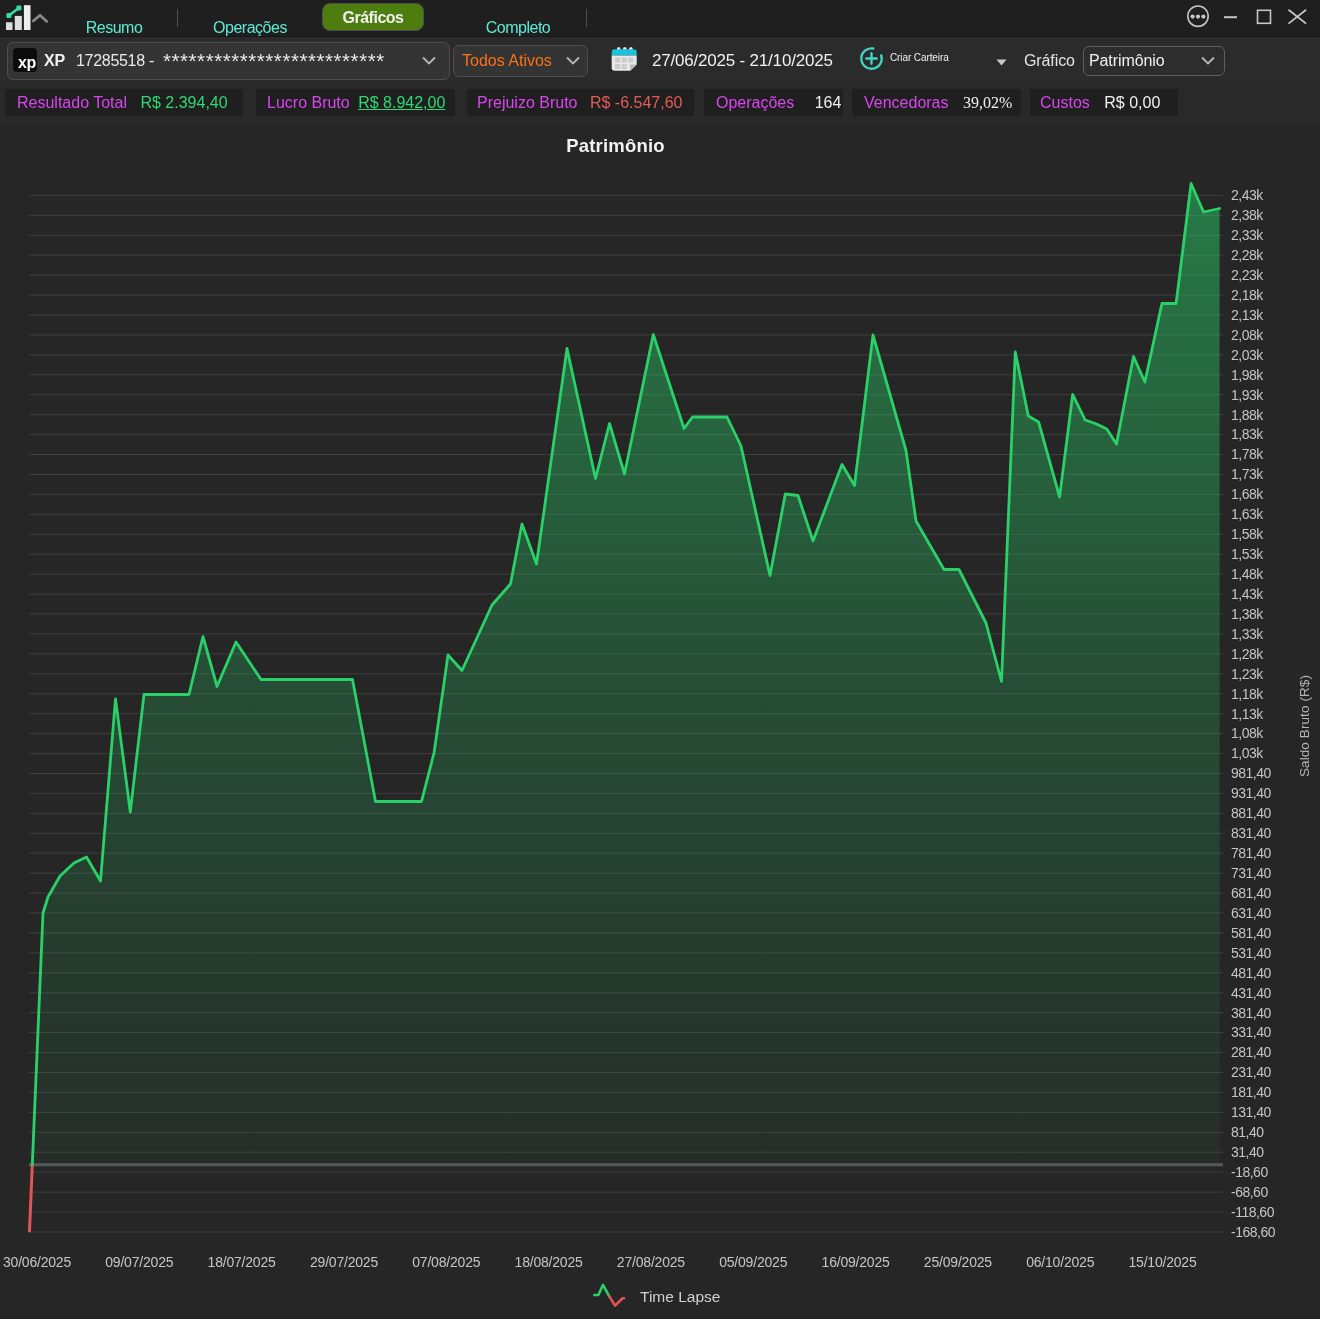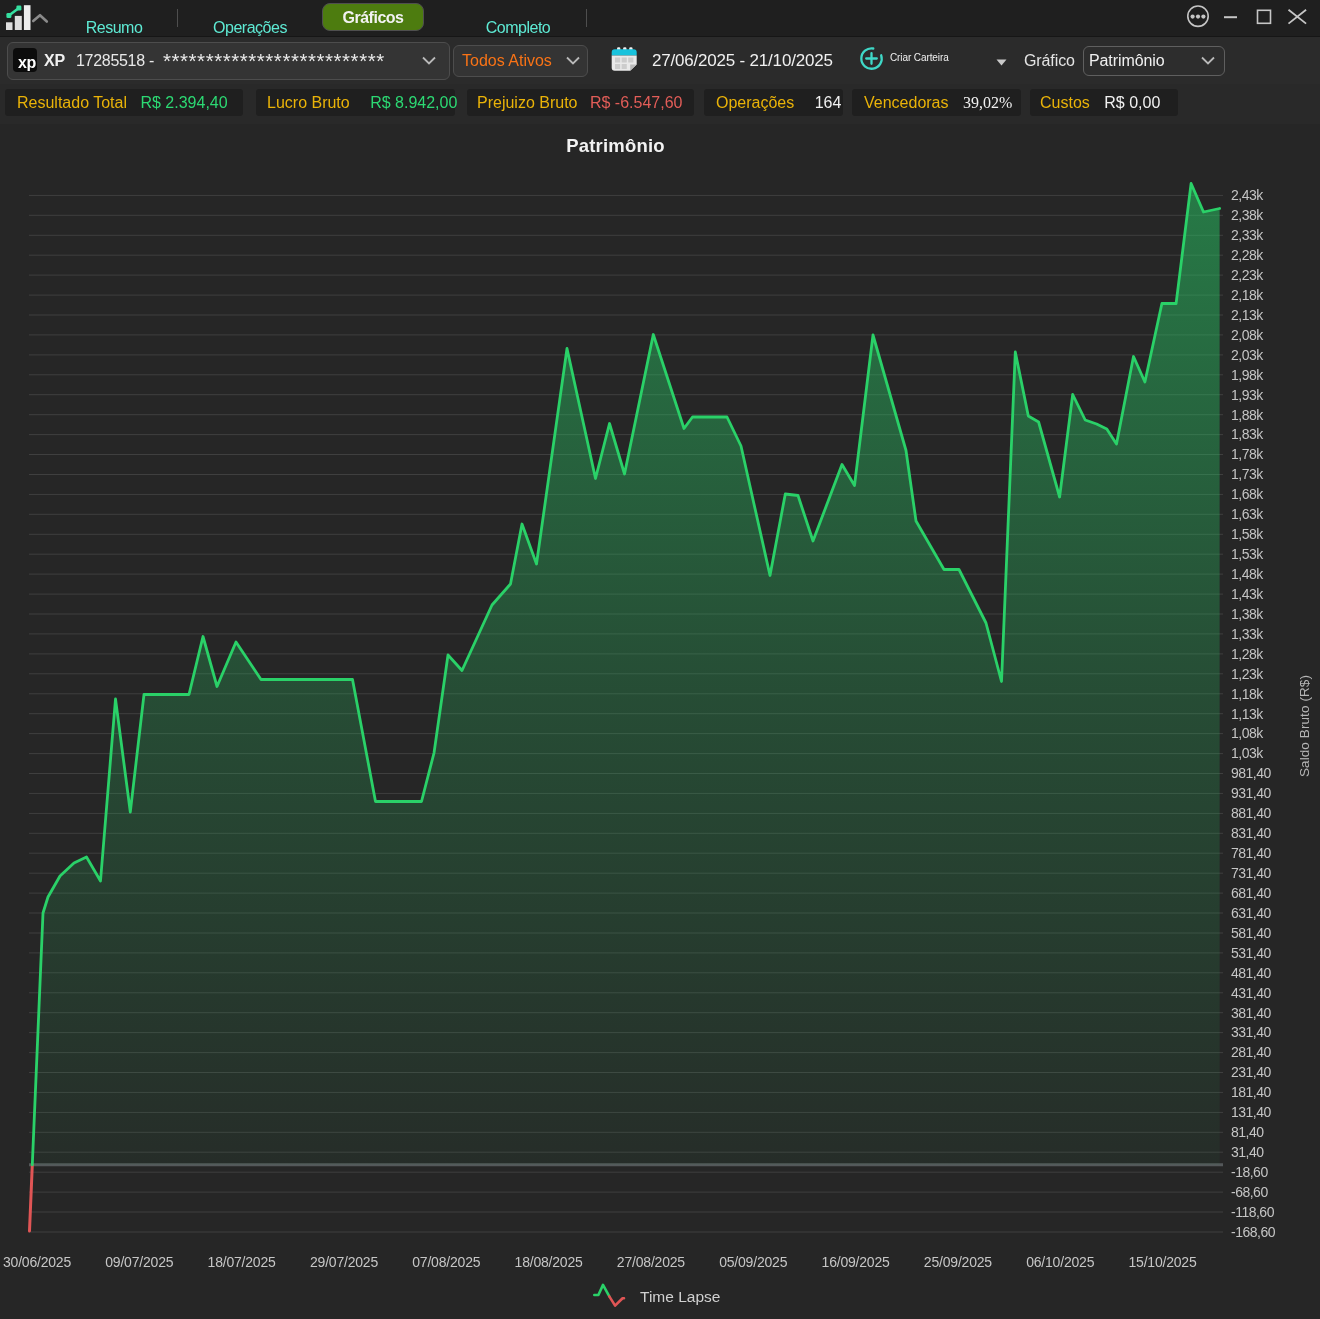--- a/index.html
+++ b/index.html
@@ -12,21 +12,21 @@
   .titlebar{left:0;top:0;width:1320px;height:36px;background:#1f1f1f;
             border-bottom:1px solid #161616;}
   .tab{position:absolute;top:10px;height:23px;line-height:36px;color:#5eead4;
        font-size:16px;letter-spacing:-0.5px;text-align:center;}
   .sep{position:absolute;top:9px;height:18px;width:1px;background:#4e4e4e;}
   .ctl{left:0;top:37px;width:1320px;height:47px;background:#2b2b2b;}
   .box{position:absolute;background:#343434;border:1px solid #4d4d4d;
        border-radius:6px;box-sizing:border-box;}
   .statbox{position:absolute;background:#1f1f1f;border-radius:3px;top:89px;height:27px;
        line-height:27px;white-space:nowrap;}
-  .slab{color:#eab308;font-size:16px;letter-spacing:0px;text-align:center;}
+  .slab{color:#d946ef;font-size:16px;letter-spacing:0px;text-align:center;}
   .sval{color:#f0f0f0;font-size:16px;letter-spacing:0px;}
   .green{color:#2cd973;}
   .red{color:#e25d58;}
 </style></head>
 <body>
 
 <svg class="abs" style="left:0;top:0" width="1320" height="1319" viewBox="0 0 1320 1319">
   <defs>
     <linearGradient id="fillg" gradientUnits="userSpaceOnUse" x1="0" y1="183" x2="0" y2="1164.8">
       <stop offset="0" stop-color="rgb(39,206,103)" stop-opacity="0.50"></stop>
@@ -251,21 +251,21 @@
   </svg>
 </div>
 
 <div class="abs" style="left:0;top:84px;width:1320px;height:40px;background:#292929;"></div>
 <div class="statbox" style="left:5px;width:238px;">
   <span class="slab" style="margin-left:12px;">Resultado Total</span>
   <span class="sval green" style="margin-left:9px;">R$ 2.394,40</span>
 </div>
 <div class="statbox" style="left:256px;width:199px;">
   <span class="slab" style="margin-left:11px;">Lucro Bruto</span>
-  <span class="sval green" style="margin-left:16px;">R$ 8.942,00</span>
+  <span class="sval green" style="margin-left:4px;text-decoration:underline;">R$ 8.942,00</span>
 </div>
 <div class="statbox" style="left:467px;width:227px;">
   <span class="slab" style="margin-left:10px;">Prejuizo Bruto</span>
   <span class="sval red" style="margin-left:8px;">R$ -6.547,60</span>
 </div>
 <div class="statbox" style="left:704px;width:139px;">
   <span class="slab" style="margin-left:12px;">Operações</span>
   <span class="sval" style="margin-left:16px;">164</span>
 </div>
 <div class="statbox" style="left:852px;width:169px;">

